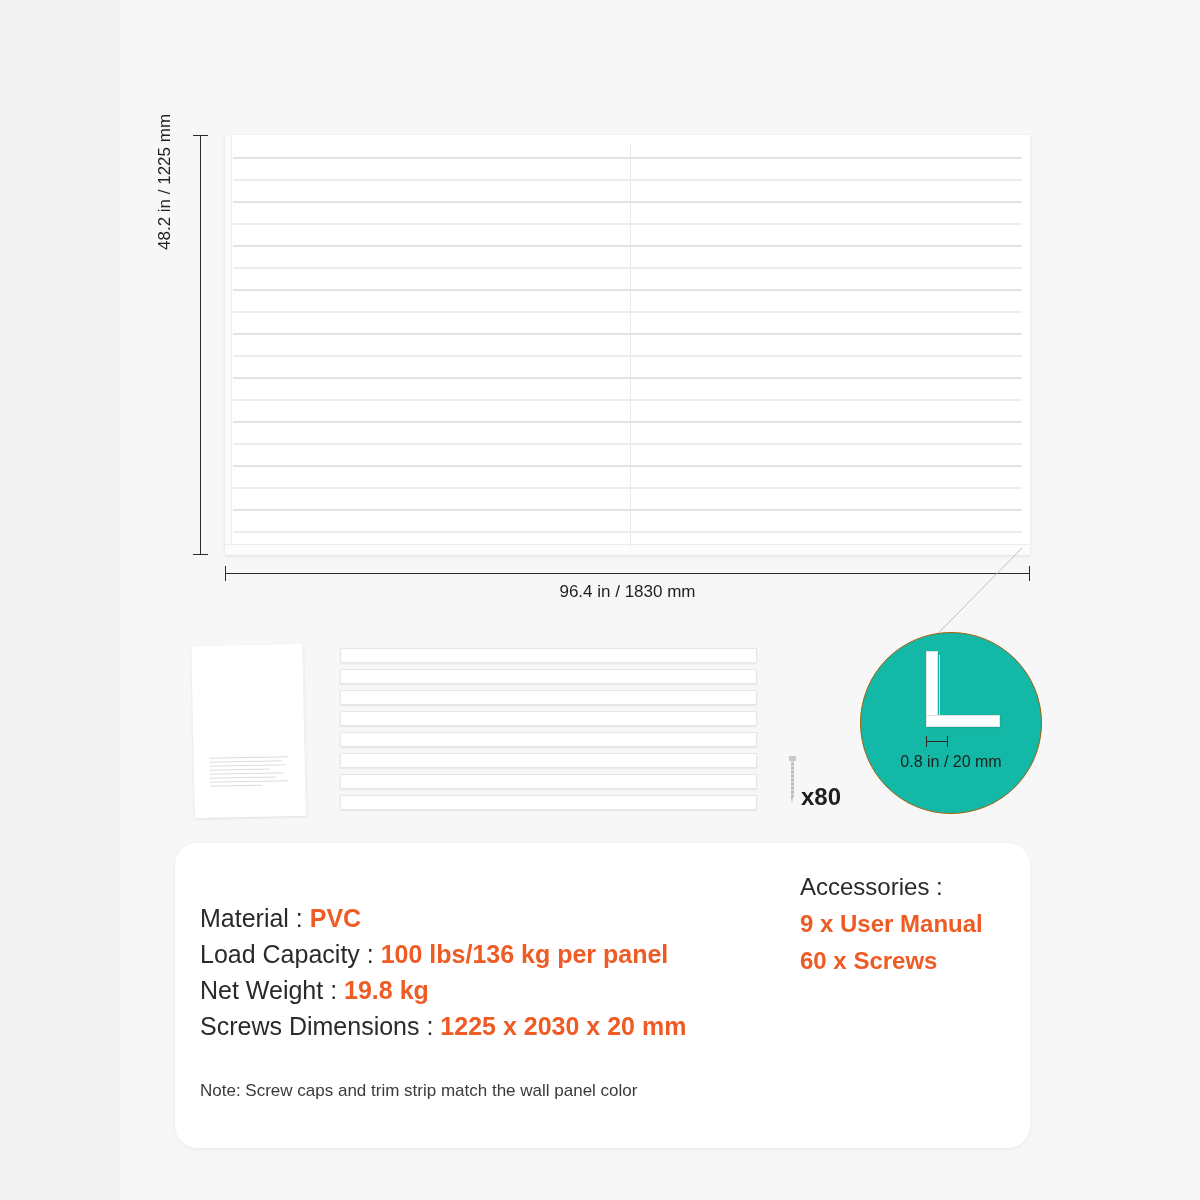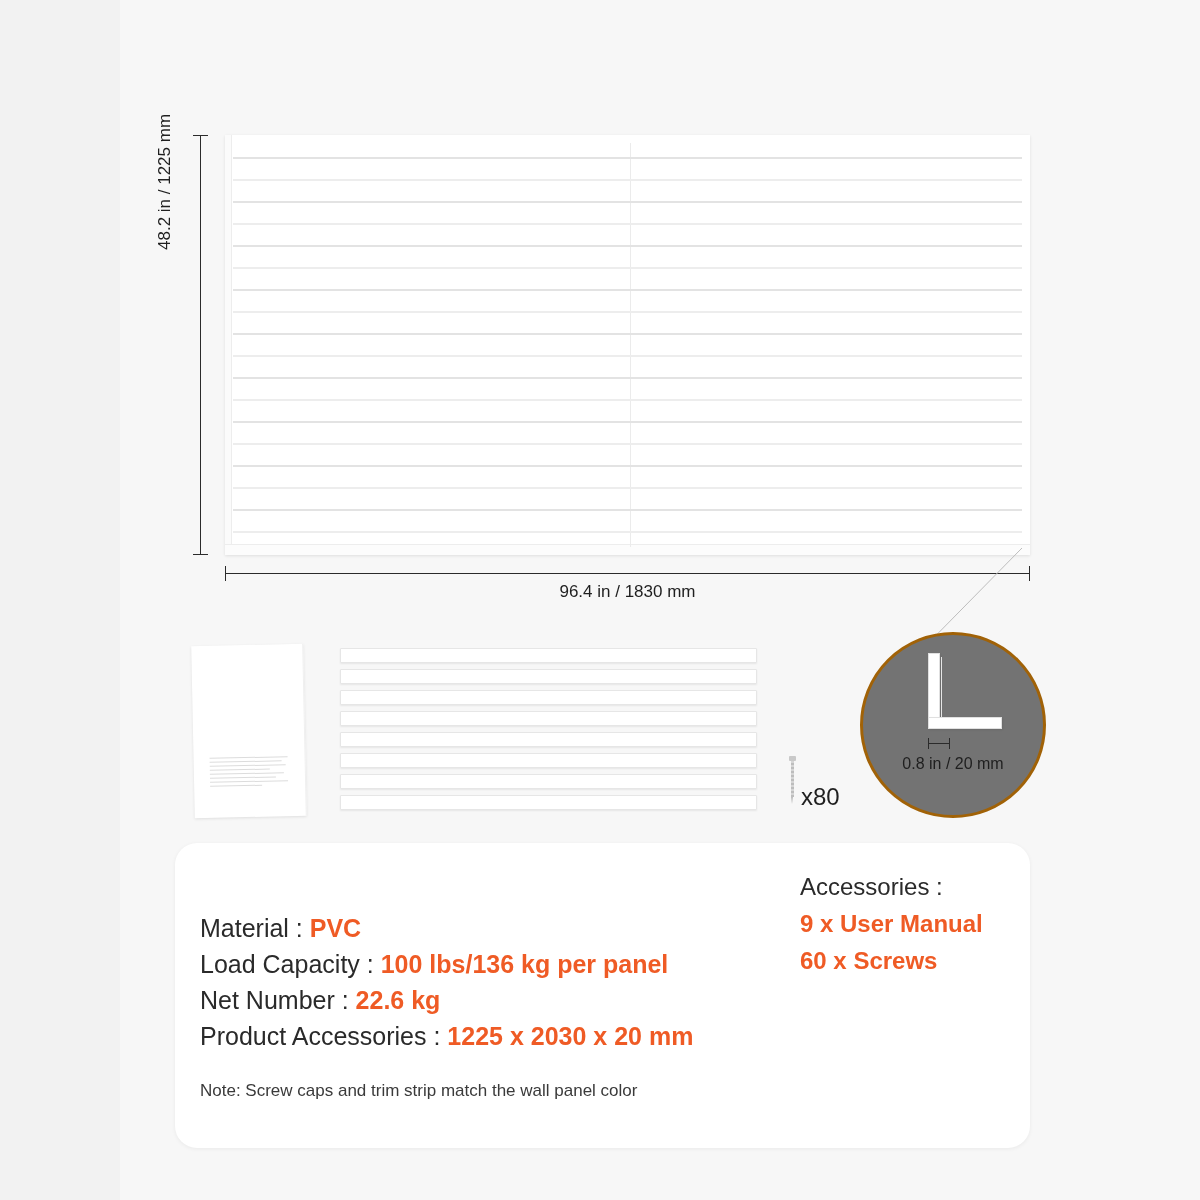--- a/index.html
+++ b/index.html
@@ -147,23 +147,23 @@
     left: 0; top: 0;
     width: 1200px; height: 1200px;
     pointer-events: none;
   }
   .callout {
     position: absolute;
     left: 860px;
     top: 632px;
     width: 180px;
     height: 180px;
-    border: 3px solid #a16207;
+    border: 1px solid #a16207;
     border-radius: 50%;
-    background: #737373;
+    background: #14b8a6;
     overflow: hidden;
   }
   .callout-piece {
     position: absolute;
     left: 65px;
     top: 18px;
     width: 10px;
     height: 72px;
     background: #ffffff;
     border: 1px solid #e0e0e0;
@@ -290,40 +290,39 @@
     border-left: 1.5px solid transparent;
     border-right: 1.5px solid transparent;
     border-top: 7px solid #bdbdbd;
   }
   .screw-count {
     position: absolute;
     left: 801px;
     top: 783px;
     font-size: 24px;
     color: #1f1f1f;
-    font-weight: 400;
+    font-weight: 700;
   }
 
   
   .spec-card {
     position: absolute;
     left: 175px;
     top: 843px;
     width: 855px;
     height: 305px;
     background: #ffffff;
     border-radius: 22px;
     box-shadow: 0 1px 4px rgba(0,0,0,0.06);
   }
   .spec-left {
     position: absolute;
     left: 25px;
     top: 57px;
     width: 570px;
-    margin-top: 10px;
   }
   .spec-row {
     font-size: 25px;
     color: #2a2a2a;
     line-height: 36px;
     white-space: nowrap;
   }
   .spec-row .val {
     color: #ef5b25;
     font-weight: bold;
@@ -445,22 +444,22 @@
     <div class="head"></div>
     <div class="shaft"></div>
     <div class="tip"></div>
   </div>
   <div class="screw-count">x80</div>
 
   <div class="spec-card">
     <div class="spec-left" id="spec-host">
         <div class="spec-row"><span>Material : </span><span class="val">PVC</span></div>
         <div class="spec-row"><span>Load Capacity : </span><span class="val">100 lbs/136 kg per panel</span></div>
-        <div class="spec-row"><span>Net Number : </span><span class="val">22.6 kg</span></div>
-        <div class="spec-row"><span>Product Accessories : </span><span class="val">1225 x 2030 x 20 mm</span></div>
+        <div class="spec-row"><span>Net Weight : </span><span class="val">19.8 kg</span></div>
+        <div class="spec-row"><span>Screws Dimensions : </span><span class="val">1225 x 2030 x 20 mm</span></div>
       </div>
     <div class="spec-note">Note: Screw caps and trim strip match the wall panel color</div>
     <div class="spec-right">
       <div class="acc-title">Accessories :</div>
       <div id="acc-host">
           <div class="acc-item">9 x User Manual</div>
           <div class="acc-item">60 x Screws</div>
         </div>
     </div>
   </div>

